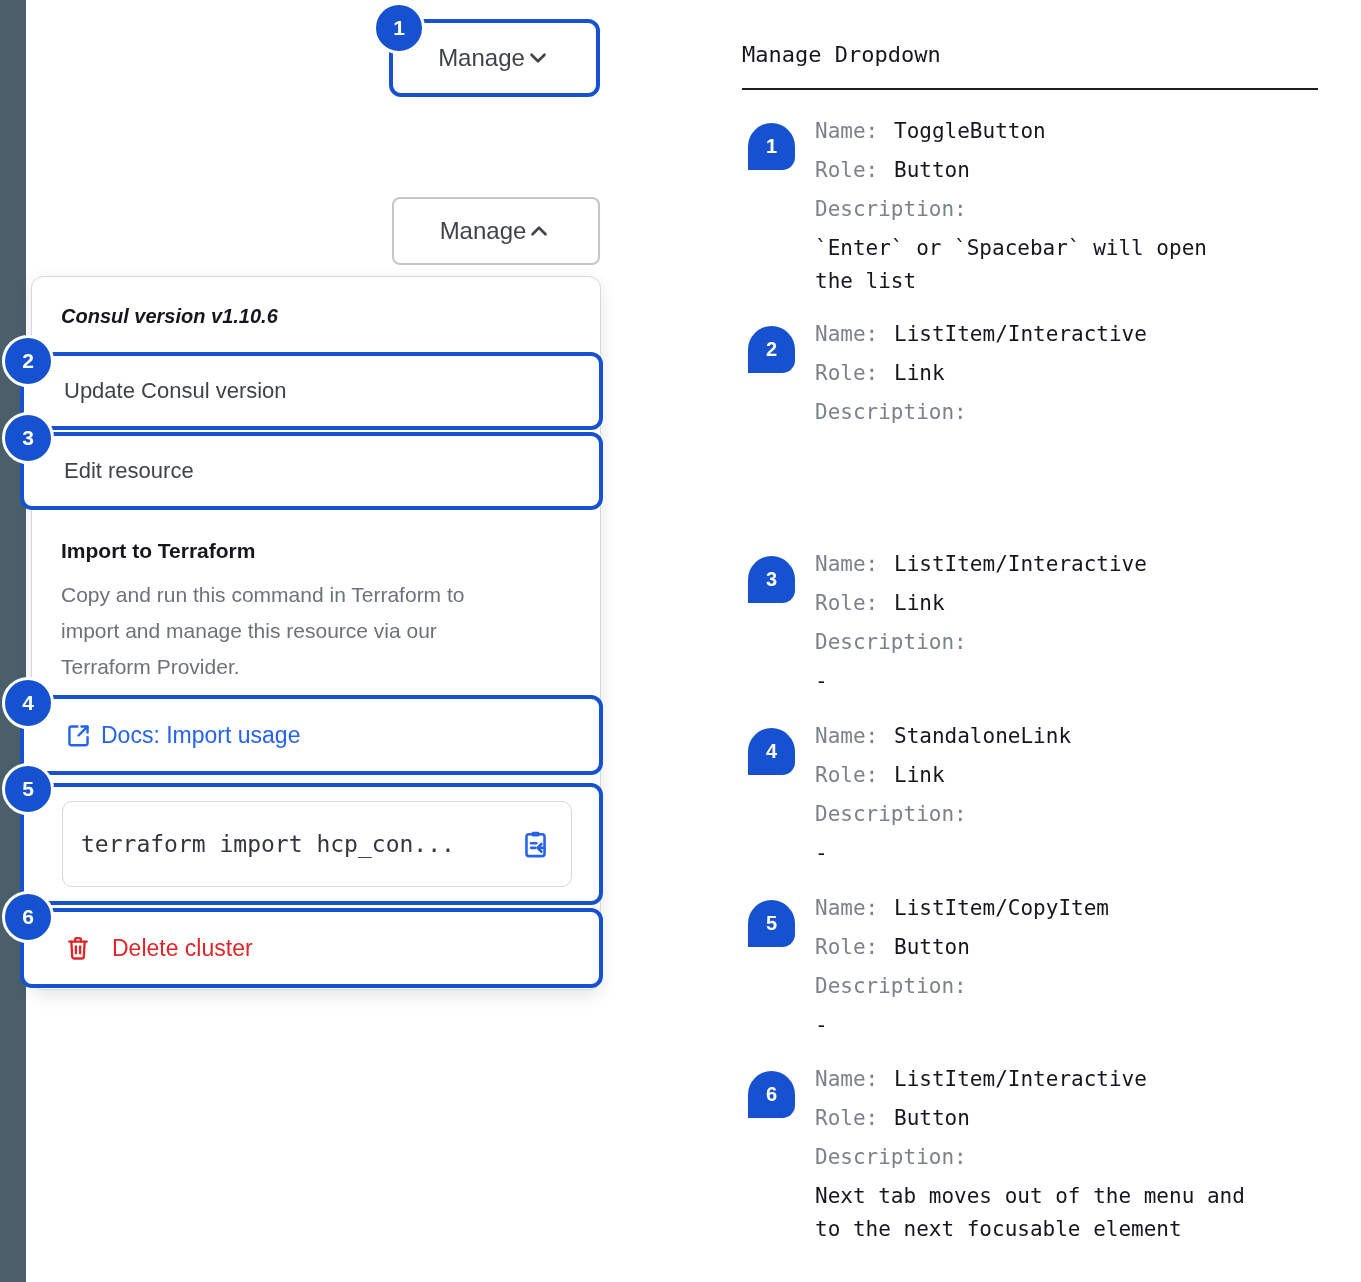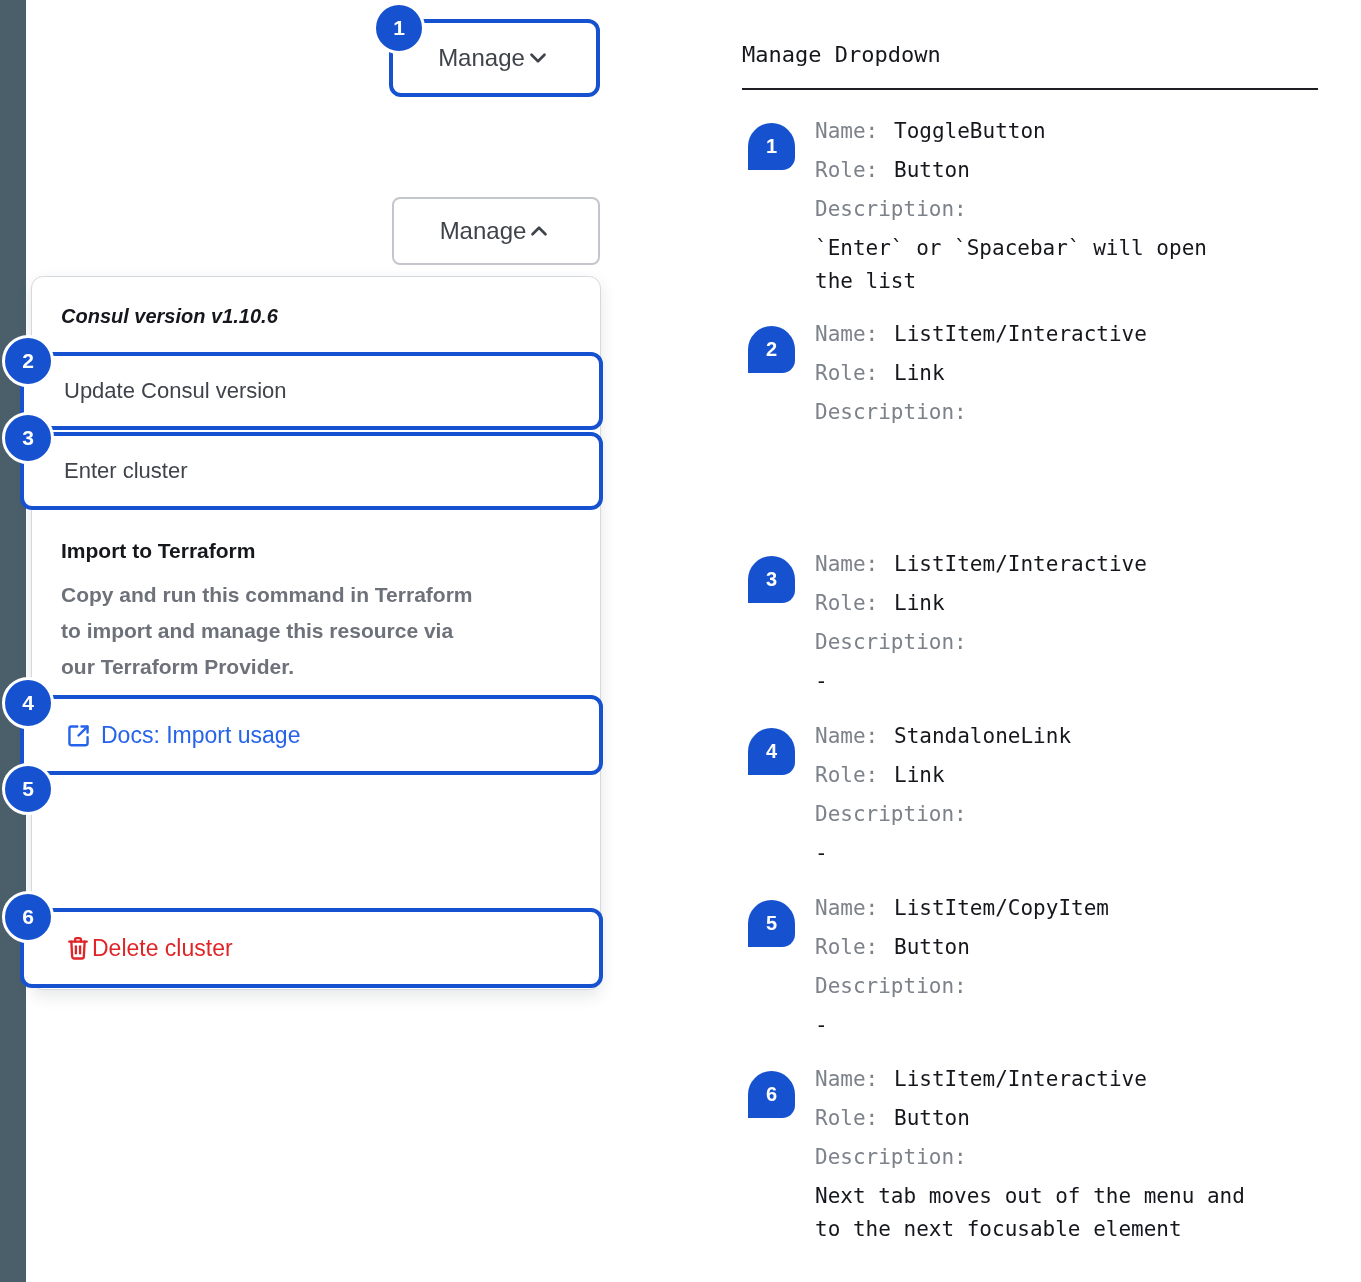--- a/index.html
+++ b/index.html
@@ -12,32 +12,32 @@
        background:#fff;color:var(--text-body,#3f434a);font-size:24px;z-index:2;box-sizing:border-box;cursor:pointer;}
   .btn-collapsed{left:389px;top:19px;width:211px;height:78px;border:4px solid var(--outline-blue,#1652cf);border-radius:12px;}
   .btn-expanded{left:392px;top:197px;width:208px;height:68px;border:2px solid #c3c6cc;border-radius:8px;}
   .chev{flex:0 0 auto;display:block;}
 
   .panel{position:absolute;left:31px;top:276px;width:570px;height:714px;background:#fff;
          border:1.5px solid var(--border-gray,#d5d8dd);border-radius:12px;box-sizing:border-box;
          box-shadow:0 6px 16px rgba(40,50,60,.12);z-index:1;}
   .version-header{position:absolute;left:29px;top:28px;font-size:20px;font-weight:bold;color:var(--text-dark,#15171c);font-style:italic;}
   .tf-title{position:absolute;left:29px;top:262px;font-size:21px;font-weight:bold;color:var(--text-dark,#15171c);}
-  .tf-desc{position:absolute;left:29px;top:300px;width:412px;font-size:21px;line-height:36px;color:var(--text-muted,#6d7179);font-weight:bold;}
+  .tf-desc{position:absolute;left:29px;top:300px;width:412px;font-size:21px;line-height:36px;color:var(--text-muted,#6d7179);}
 
   .obox{position:absolute;left:20px;width:583px;border:4px solid var(--outline-blue,#1652cf);border-radius:12px;
         background:#fff;box-sizing:border-box;display:flex;align-items:center;padding-left:40px;z-index:2;cursor:pointer;}
   .obox-2{top:352px;height:78px;}
   .obox-3{top:432px;height:78px;}
   .obox-4{top:695px;height:80px;}
   .obox-5{top:783px;height:122px;padding-left:38px;}
   .obox-6{top:908px;height:80px;}
   .menu-label{font-size:22px;color:var(--text-body,#3f434a);}
   .link-row{display:flex;align-items:center;gap:8px;color:var(--link-blue,#2563eb);font-size:23px;font-weight:500;}
-  .danger-row{display:flex;align-items:center;color:var(--danger-red,#e02528);font-size:23px;font-weight:500;}
+  .danger-row{display:flex;align-items:center;gap:20px;color:var(--danger-red,#e02528);font-size:23px;font-weight:500;}
 
   .code-field{width:510px;height:86px;border:1.5px solid var(--border-gray,#d5d8dd);border-radius:10px;
               box-sizing:border-box;display:flex;align-items:center;justify-content:space-between;
               padding:0 20px 0 18px;background:#fff;cursor:pointer;}
   .code-field code{font-family:"DejaVu Sans Mono","Liberation Mono",monospace;font-size:23px;color:#33363d;}
   .copy-btn{display:flex;align-items:center;color:var(--link-blue,#2563eb);cursor:pointer;}
 
   .badge-circle{position:absolute;width:46px;height:46px;border:3px solid #fff;border-radius:50%;
         background:var(--badge-blue,#1652cf);color:#fff;display:flex;align-items:center;justify-content:center;
         font-size:21px;font-weight:bold;z-index:3;}
@@ -88,31 +88,46 @@
   <div class="panel">
     <div class="version-header">Consul version v1.10.6</div>
     <div class="tf-title">Import to Terraform</div>
     <div class="tf-desc">Copy and run this command in Terraform to import and manage this resource via our Terraform Provider.</div>
   </div>
 
   <div class="obox obox-2">
     <span class="menu-label">Update Consul version</span>
   </div>
   <div class="obox obox-3">
-    <span class="menu-label">Enter cluster</span>
+    <span class="menu-label">Edit resource</span>
   </div>
   <div class="obox obox-4">
     <span class="link-row">
       <svg width="29" height="29" viewBox="0 0 24 24" fill="none" stroke="currentColor" stroke-width="2" stroke-linecap="round" stroke-linejoin="round">
           <path d="M19.5 13.5v5a1.5 1.5 0 0 1-1.5 1.5H6a1.5 1.5 0 0 1-1.5-1.5V6A1.5 1.5 0 0 1 6 4.5h5"></path>
           <path d="M14.5 4.5h5v5"></path>
           <path d="M19.2 4.8 12 12"></path>
         </svg>
       <span>Docs: Import usage</span>
     </span>
+  </div>
+  <div class="obox obox-5">
+    <div class="code-field">
+      <code>terraform import hcp_con...</code>
+      <span class="copy-btn">
+        <svg width="31" height="31" viewBox="0 0 24 24" fill="none" stroke="currentColor" stroke-width="2" stroke-linecap="round" stroke-linejoin="round">
+            <rect x="5" y="4" width="14" height="17" rx="2"></rect>
+            <rect x="9" y="2.2" width="6" height="3.6" rx="1" fill="currentColor" stroke="none"></rect>
+            <path d="M8.6 11h4"></path>
+            <path d="M8.6 14.6h3"></path>
+            <path d="M16.6 11.6l-3 3 3 3"></path>
+            <path d="M13.8 14.6h5"></path>
+          </svg>
+      </span>
+    </div>
   </div>
   <div class="obox obox-6">
     <span class="danger-row">
       <svg width="28" height="28" viewBox="0 0 24 24" fill="none" stroke="currentColor" stroke-width="2" stroke-linecap="round" stroke-linejoin="round">
           <path d="M4.5 6.5h15"></path>
           <path d="M9.5 6.5V4.8A1.3 1.3 0 0 1 10.8 3.5h2.4a1.3 1.3 0 0 1 1.3 1.3v1.7"></path>
           <path d="M6.3 6.5l.7 12.7A1.8 1.8 0 0 0 8.8 21h6.4a1.8 1.8 0 0 0 1.8-1.8l.7-12.7"></path>
           <path d="M10.2 10.6v6"></path>
           <path d="M13.8 10.6v6"></path>
         </svg>

